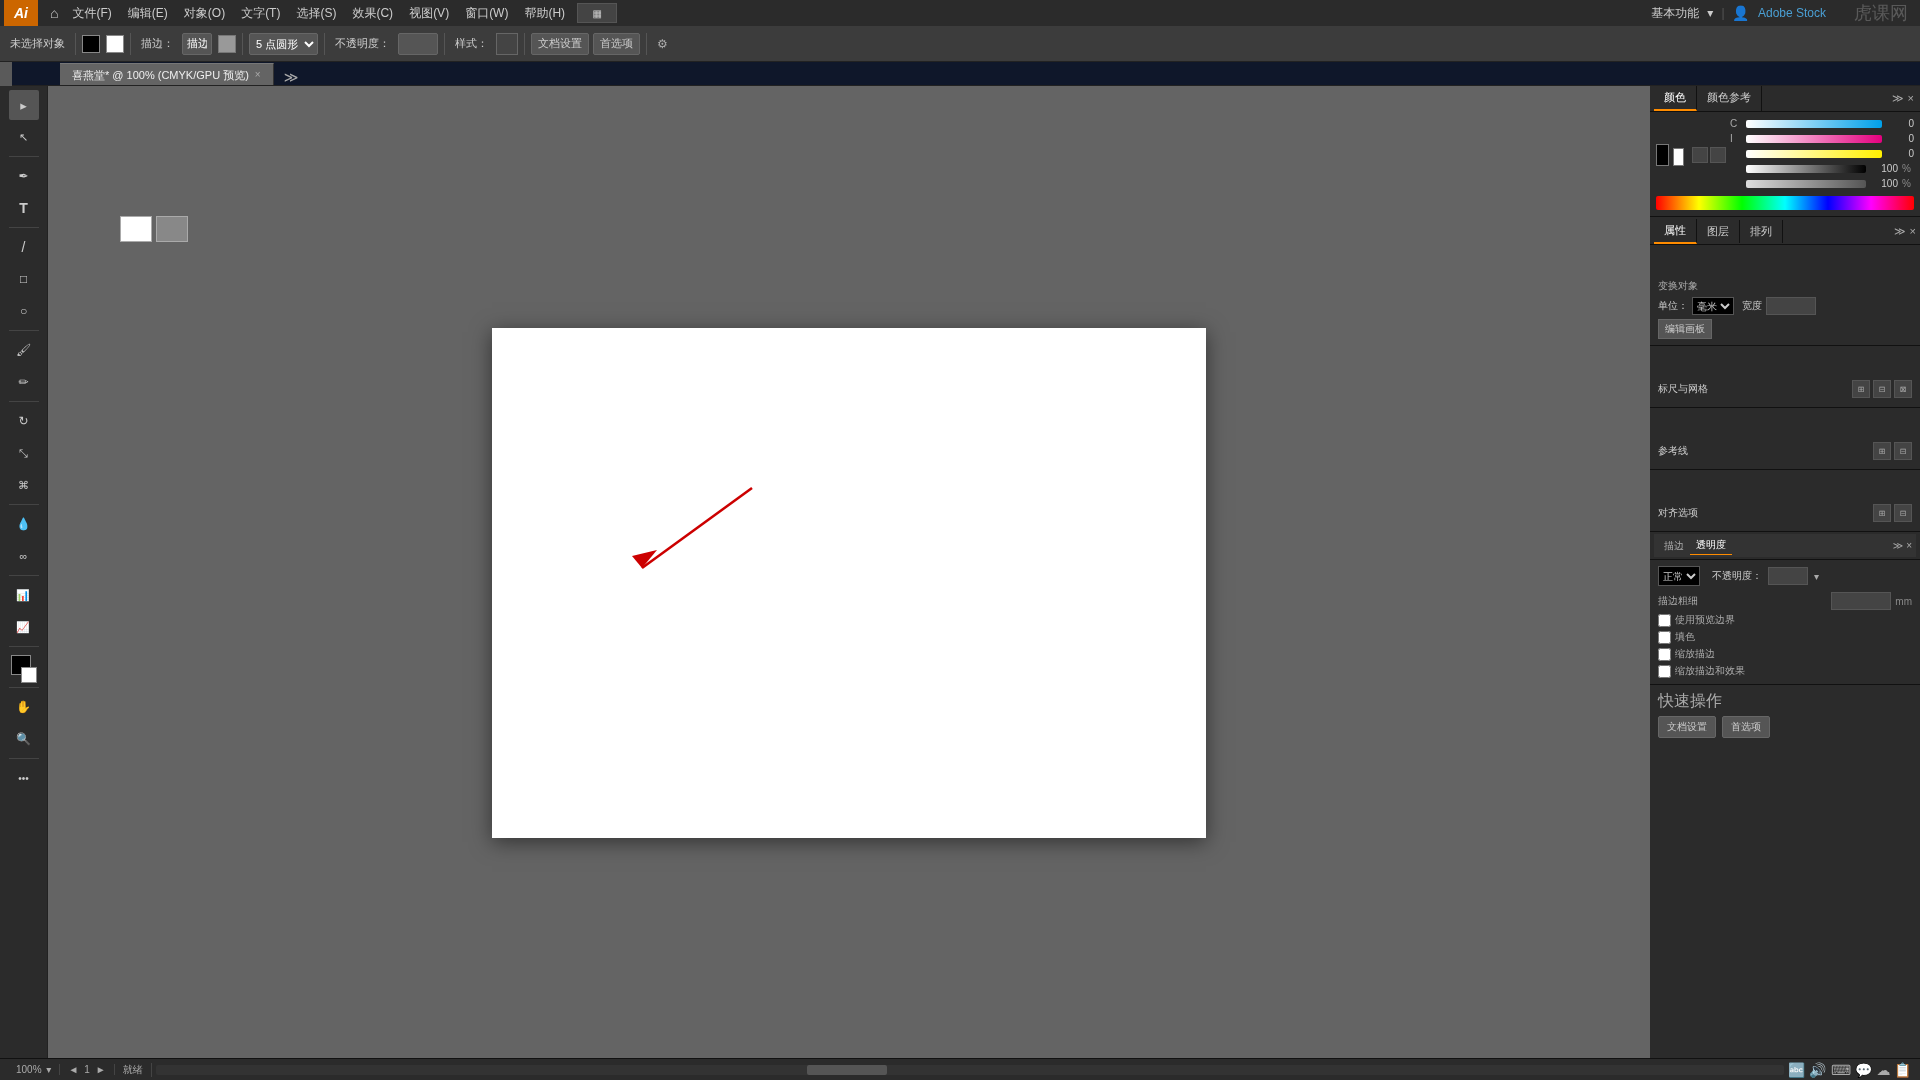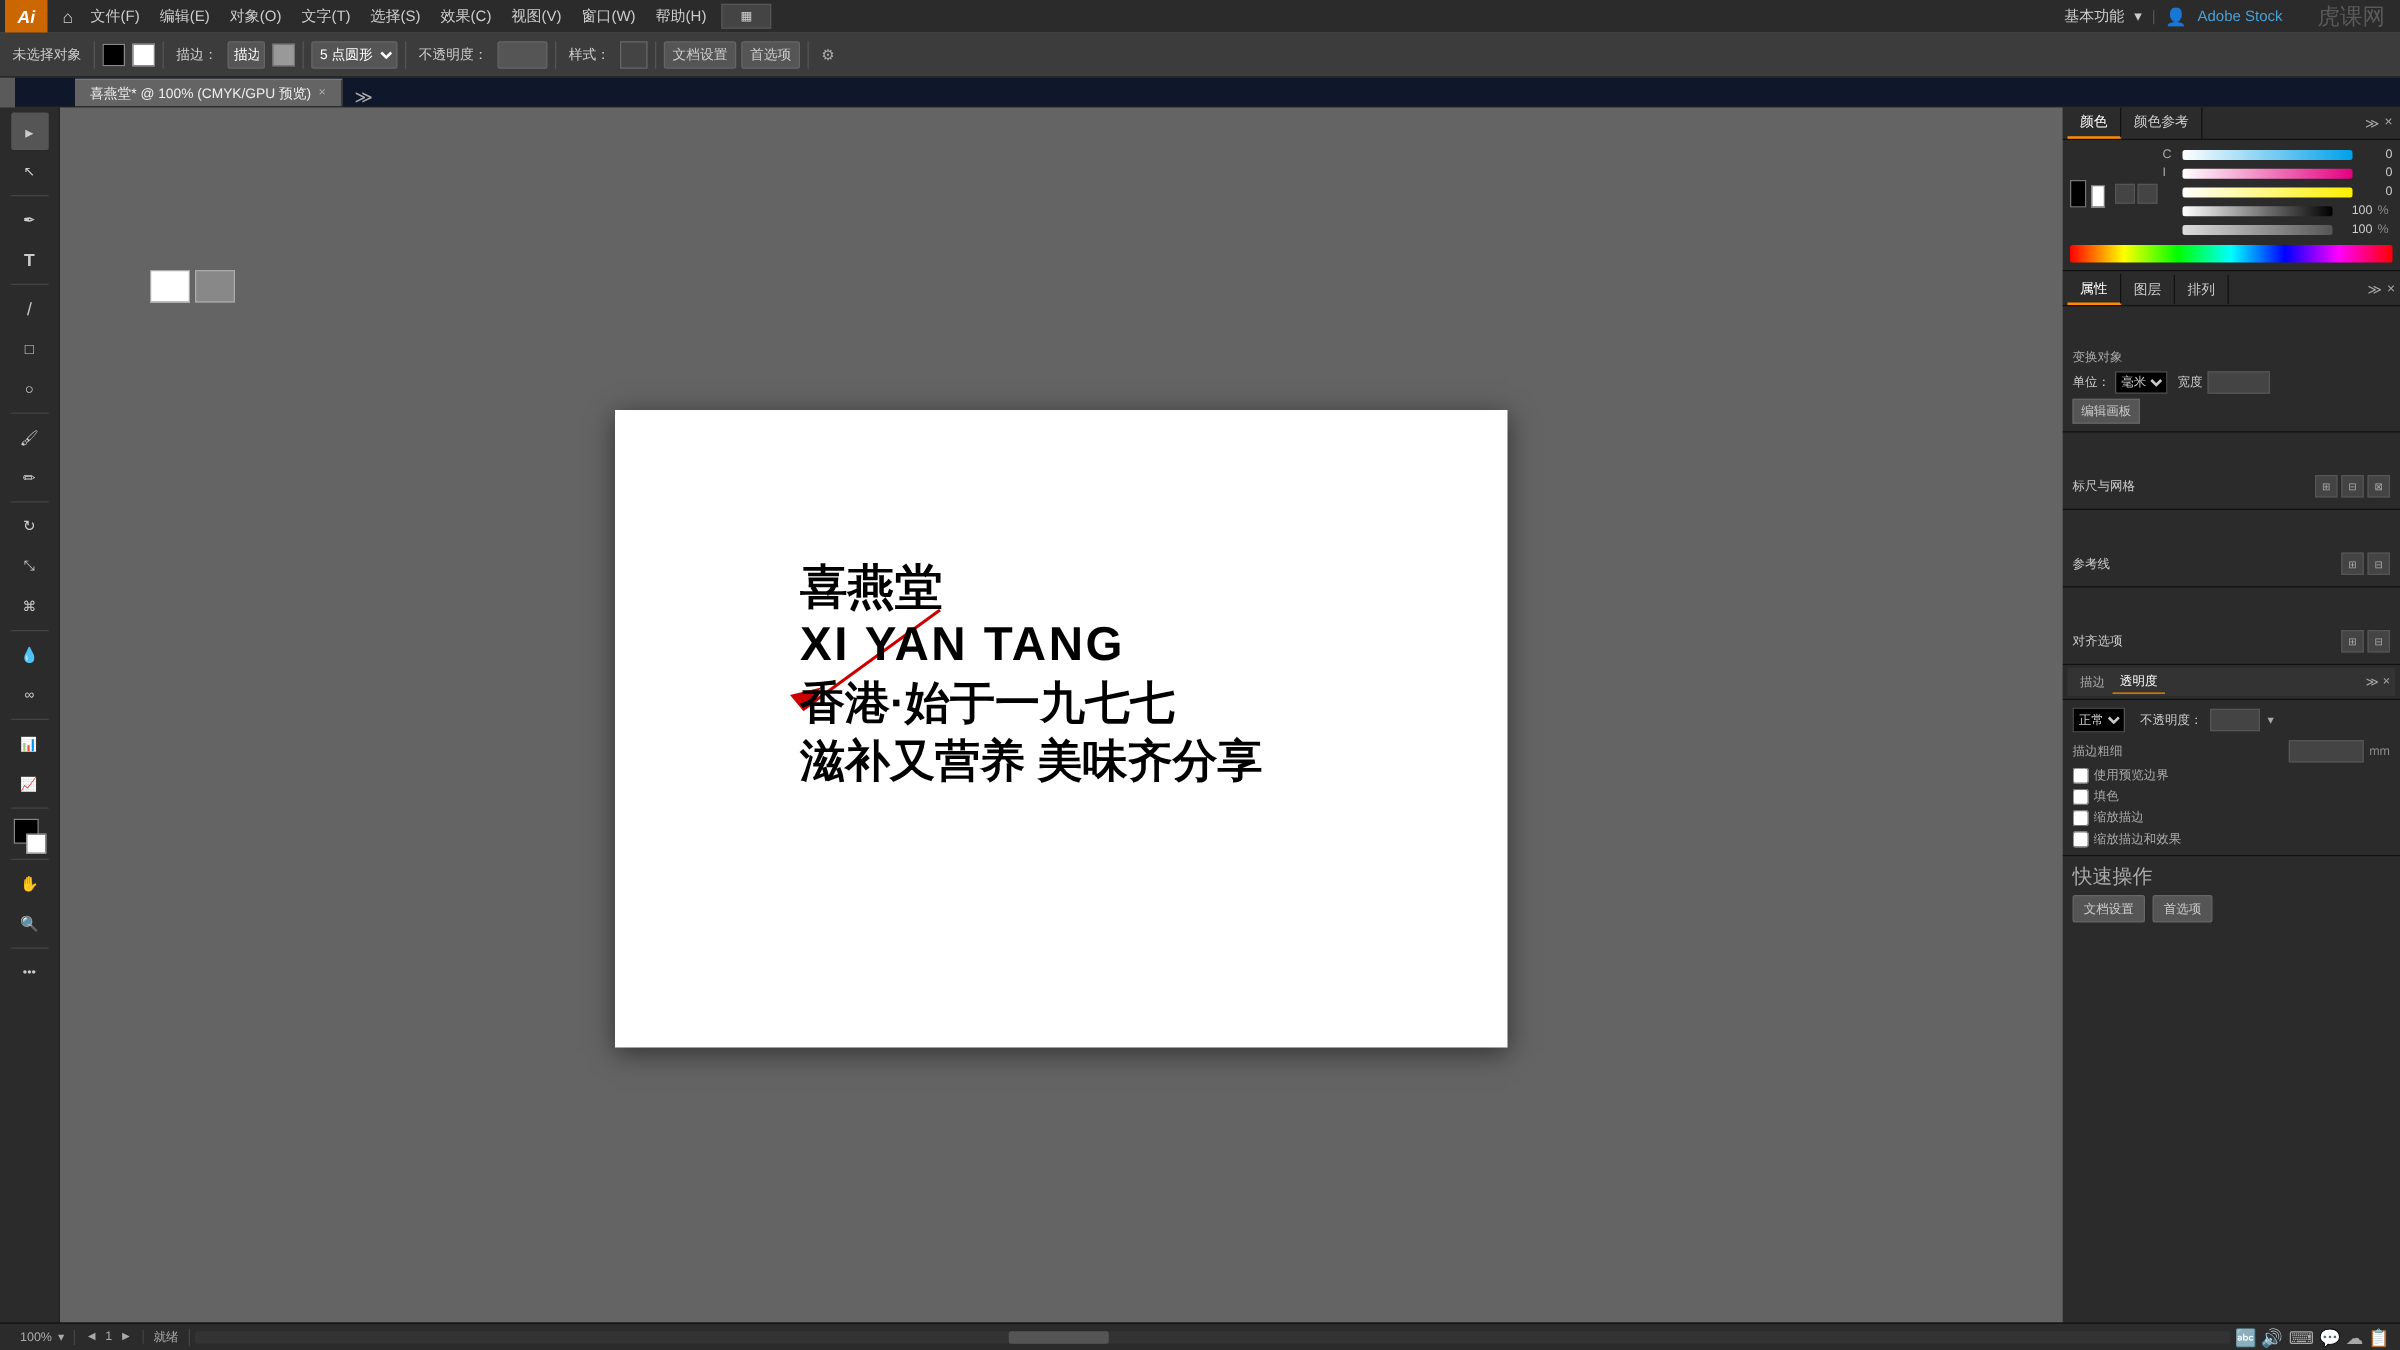--- a/index.html
+++ b/index.html
@@ -289,26 +289,20 @@
     </div>
 
     <div id="artboard">
 
 
       <svg class="arrow-svg" width="200" height="120" style="position:absolute;top:140px;left:170px;">
         <line x1="170" y1="20" x2="60" y2="100" stroke="#cc0000" stroke-width="2.5"></line>
         <polygon points="60,100 75,82 50,88" fill="#cc0000"></polygon>
       </svg>
 
-      <div class="main-text-block">
-        <div class="brand-name">喜燕堂</div>
-        <div class="brand-en">XI  YAN  TANG</div>
-        <div class="brand-sub1">香港·始于一九七七</div>
-        <div class="brand-sub2">滋补又营养 美味齐分享</div>
-      </div>
     </div>
   </div>
 
   <div id="right-col">
 
     <div style="display:flex;align-items:center;background:#2b2b2b;border-bottom:1px solid #111;padding:0 4px;">
       <div style="flex:1;display:flex;">
         <div class="panel-tab active">颜色</div>
         <div class="panel-tab">颜色参考</div>
       </div>

